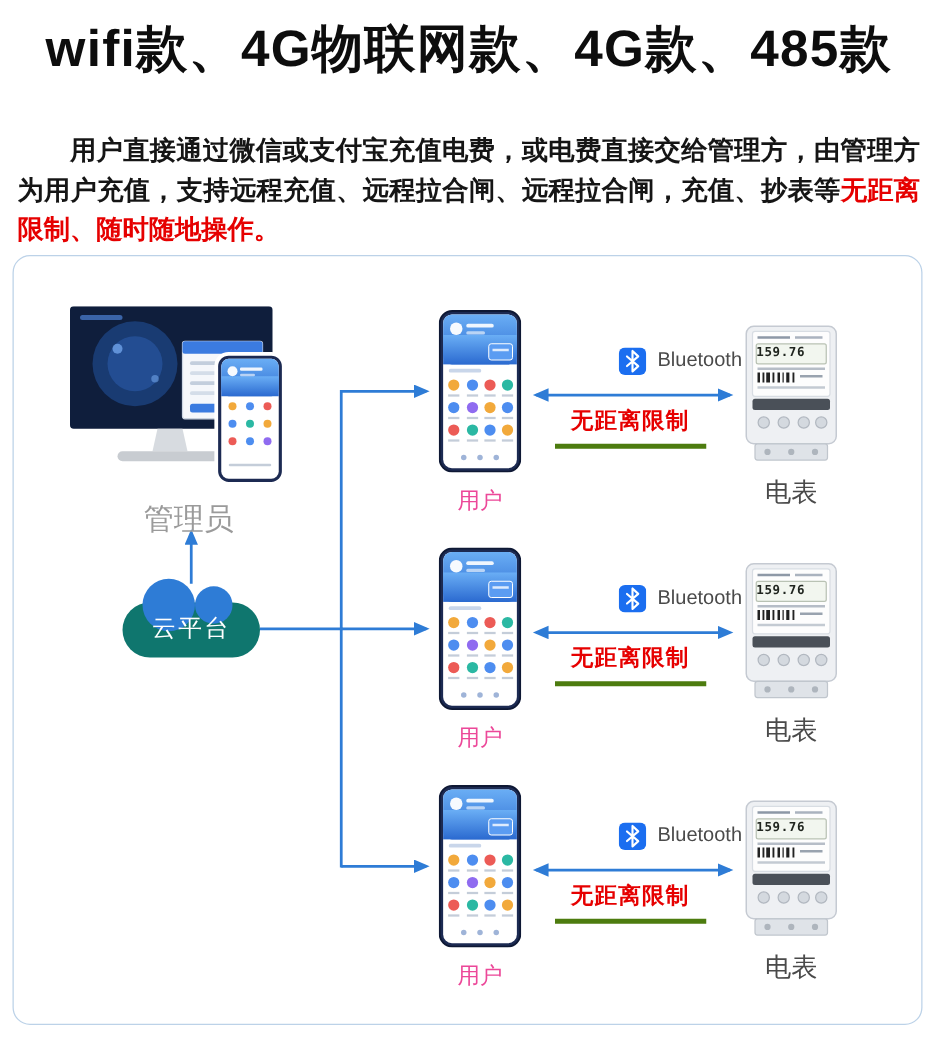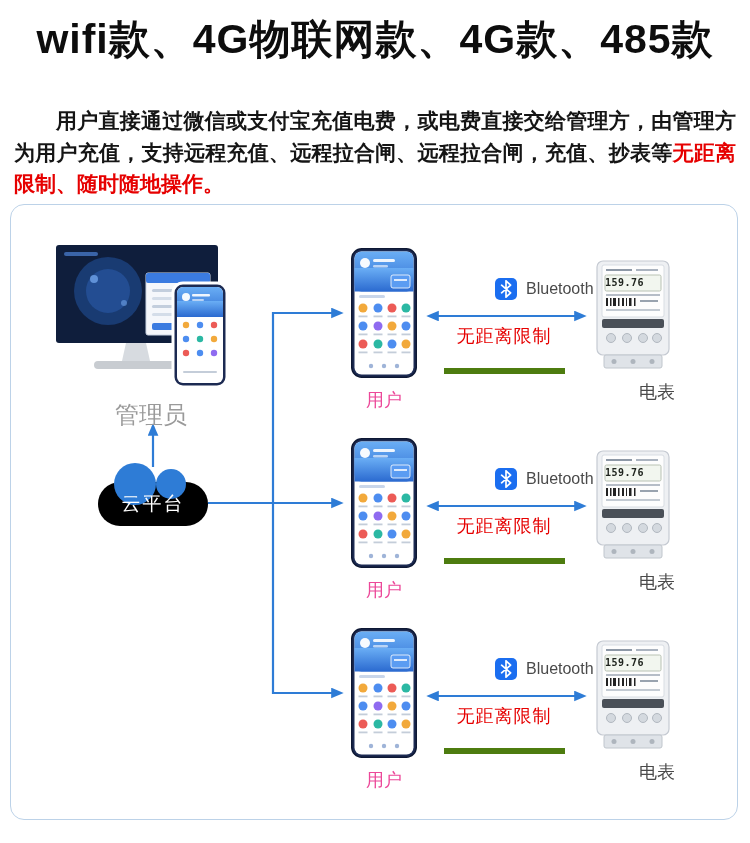--- a/index.html
+++ b/index.html
@@ -21,44 +21,44 @@
     position:absolute;left:10px;top:204px;width:728px;height:616px;
     border:1px solid #bcd2e8;border-radius:14px;box-sizing:border-box;
   }
   .connector{position:absolute;left:0;top:0;}
   
   .admin{position:absolute;left:45px;top:40px;width:190px;height:150px;}
   .admin-label{position:absolute;left:45px;top:194px;width:190px;text-align:center;
     font-size:24px;color:#9a9a9a;}
   
   .cloud{position:absolute;left:87px;top:277px;width:110px;height:44px;
-    background:#000000;border-radius:22px;}
+    background:#0f766e;border-radius:22px;}
   .cloud::before{content:"";position:absolute;width:42px;height:42px;background:#2e7cd6;
     border-radius:50%;top:-19px;left:16px;}
   .cloud::after{content:"";position:absolute;width:30px;height:30px;background:#2e7cd6;
     border-radius:50%;top:-13px;left:58px;}
   .cloud-label{position:absolute;left:0;top:0;width:110px;height:44px;line-height:44px;
     text-align:center;color:#ffffff;font-size:19px;letter-spacing:2px;z-index:2;}
   
   .dg-row{position:absolute;left:0;width:728px;height:190px;}
   .row-1{top:13px;} .row-2{top:203px;} .row-3{top:393px;}
   .phone{position:absolute;left:340px;top:30px;width:66px;height:130px;}
   .user-label{position:absolute;left:335px;top:170px;width:76px;text-align:center;
     font-size:18px;color:#ec4899;}
   .bt{position:absolute;left:444px;top:60px;display:flex;align-items:center;gap:9px;margin-left:40px;}
   .bt-label{font-size:16px;color:#4a4a4a;}
   .note-wrap{position:absolute;left:408px;top:106px;width:170px;text-align:center;}
-  .note{display:inline-block;color:#e60000;font-weight:normal;font-size:18px;
-    border-bottom:6px solid #4d7c0f;padding:0 13px 20px;letter-spacing:1px;}
+  .note{display:inline-block;color:#e60000;font-weight:bold;font-size:18px;
+    border-bottom:4px solid #4d7c0f;padding:0 13px 7px;letter-spacing:1px;}
   .meter{position:absolute;left:585px;top:42px;width:74px;height:114px;}
   .lcd{position:absolute;left:9px;top:15px;width:54px;height:16px;line-height:16px;
     text-align:left;font-family:"DejaVu Sans Mono",monospace;font-size:10px;
     font-weight:bold;color:#20251f;letter-spacing:0.5px;}
-  .meter-label{position:absolute;left:580px;top:162px;width:84px;text-align:right;
-    font-size:18px;color:#4a4a4a;}
+  .meter-label{position:absolute;left:580px;top:162px;width:84px;text-align:center;
+    font-size:21px;color:#4a4a4a;}
   .defs-svg{position:absolute;width:0;height:0;}
 </style>
 </head>
 <body>
 
 <svg class="defs-svg" aria-hidden="true">
   <defs>
     <linearGradient id="gradHdr" x1="0" y1="0" x2="0" y2="1">
       <stop offset="0" stop-color="#6aaef5"></stop>
       <stop offset="1" stop-color="#2b6ad0"></stop>

